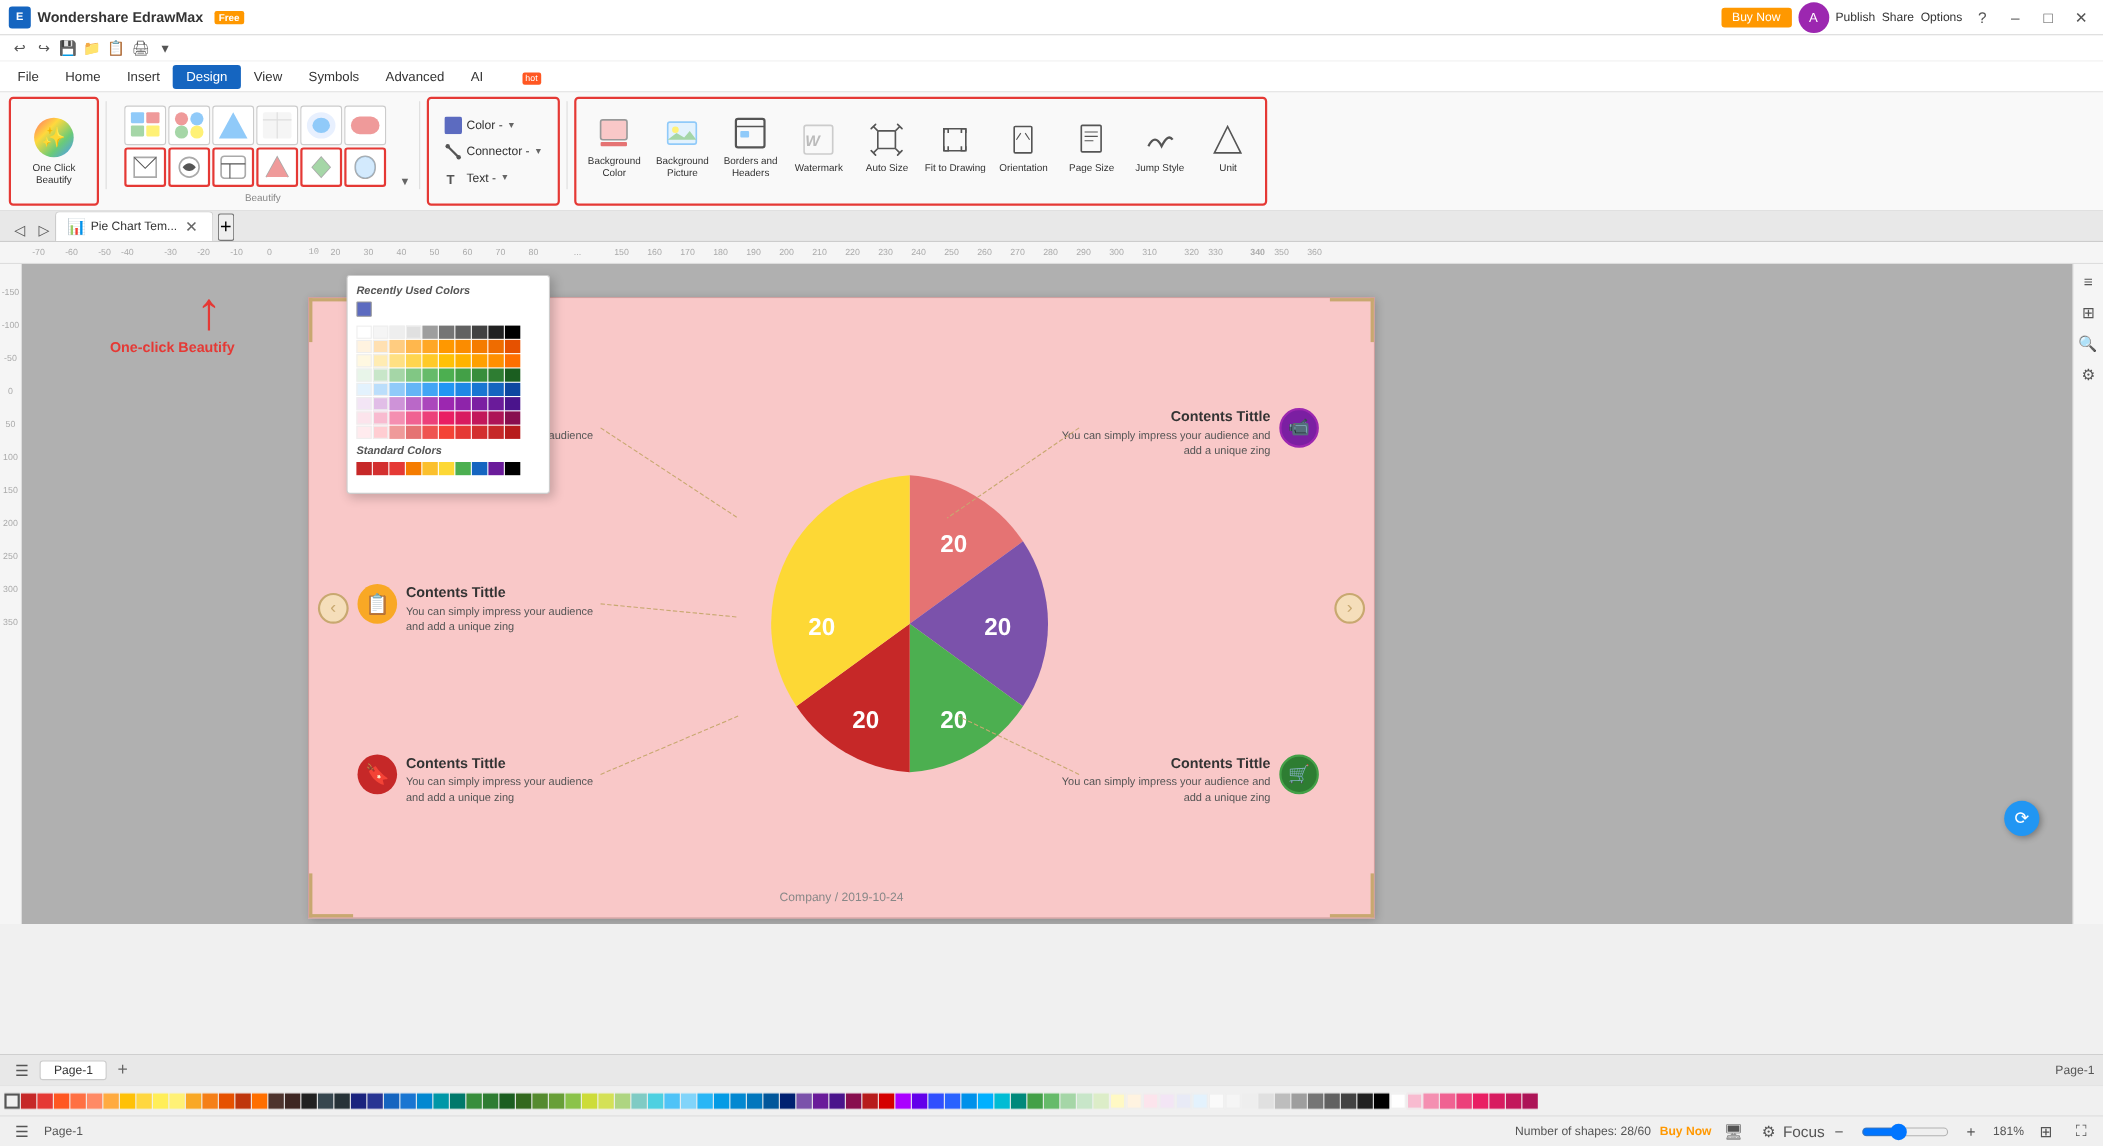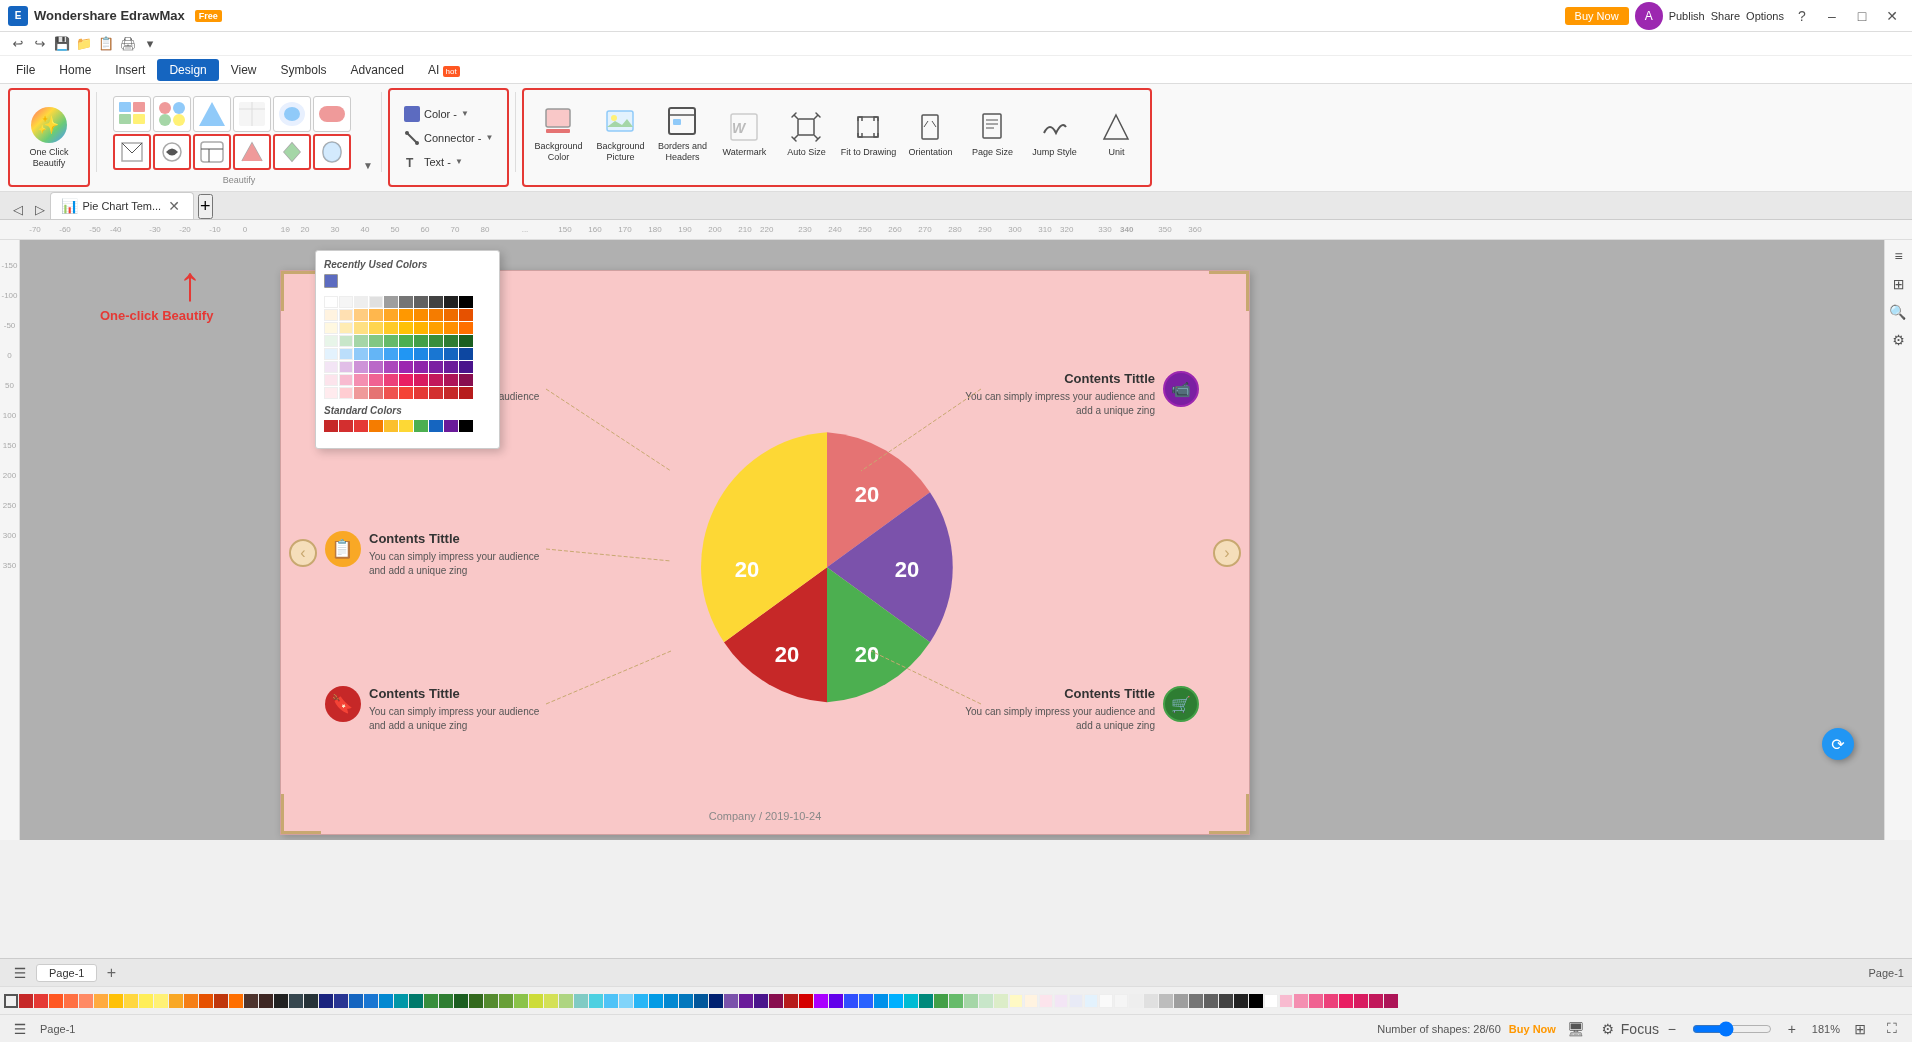--- a/index.html
+++ b/index.html
@@ -437,21 +437,21 @@
 </div>
 
 <div id="menubar">
   <span class="menu-item">File</span>
   <span class="menu-item">Home</span>
   <span class="menu-item">Insert</span>
   <span class="menu-item active">Design</span>
   <span class="menu-item">View</span>
   <span class="menu-item">Symbols</span>
   <span class="menu-item">Advanced</span>
-  <span class="menu-item">AI <span style="background:#ff5722;color:white;font-size:8px;padding:1px 3px;border-radius:2px;">hot</span></span>
+  <span class="menu-item">AI <span style="background:#ff5722;color:white;font-size:8px;padding:1px 3px;border-radius:2px;margin-left:32px;">hot</span></span>
 </div>
 
 <div id="ribbon">
 
   <div class="red-border-box" style="display:flex;align-items:center;padding:4px;">
     <div class="one-click-beautify">
       <div class="icon-circle">✨</div>
       <div class="btn-label">One Click Beautify</div>
     </div>
   </div>
@@ -714,33 +714,33 @@
     <span style="width:30px;text-align:center;">70</span>
     <span style="width:30px;text-align:center;">80</span>
     <span style="width:50px;text-align:center;">...</span>
     <span style="width:30px;text-align:center;">150</span>
     <span style="width:30px;text-align:center;">160</span>
     <span style="width:30px;text-align:center;">170</span>
     <span style="width:30px;text-align:center;">180</span>
     <span style="width:30px;text-align:center;">190</span>
     <span style="width:30px;text-align:center;">200</span>
     <span style="width:30px;text-align:center;">210</span>
-    <span style="width:30px;text-align:left;">220</span>
+    <span style="width:30px;text-align:center;">220</span>
     <span style="width:30px;text-align:center;">230</span>
     <span style="width:30px;text-align:center;">240</span>
     <span style="width:30px;text-align:center;">250</span>
     <span style="width:30px;text-align:center;">260</span>
     <span style="width:30px;text-align:center;">270</span>
     <span style="width:30px;text-align:center;">280</span>
     <span style="width:30px;text-align:center;">290</span>
     <span style="width:30px;text-align:center;">300</span>
     <span style="width:30px;text-align:center;">310</span>
-    <span style="width:30px;text-align:left;">320</span>
+    <span style="width:30px;text-align:right;">320</span>
     <span style="width:30px;text-align:center;">330</span>
-    <span style="width:30px;text-align:left;font-weight:bold;">340</span>
+    <span style="width:30px;text-align:right;font-weight:bold;">340</span>
     <span style="width:30px;text-align:center;">350</span>
     <span style="width:30px;text-align:center;">360</span>
   </div>
 </div>
 
 <div style="display:flex;height:600px;position:relative;">
 
   <div id="ruler-v" style="width:20px;background:#f5f5f5;border-right:1px solid #ddd;font-size:8px;color:#aaa;display:flex;flex-direction:column;align-items:center;padding-top:10px;gap:0;overflow:hidden;">
     <span style="height:30px;display:flex;align-items:center;">-150</span>
     <span style="height:30px;display:flex;align-items:center;">-100</span>

